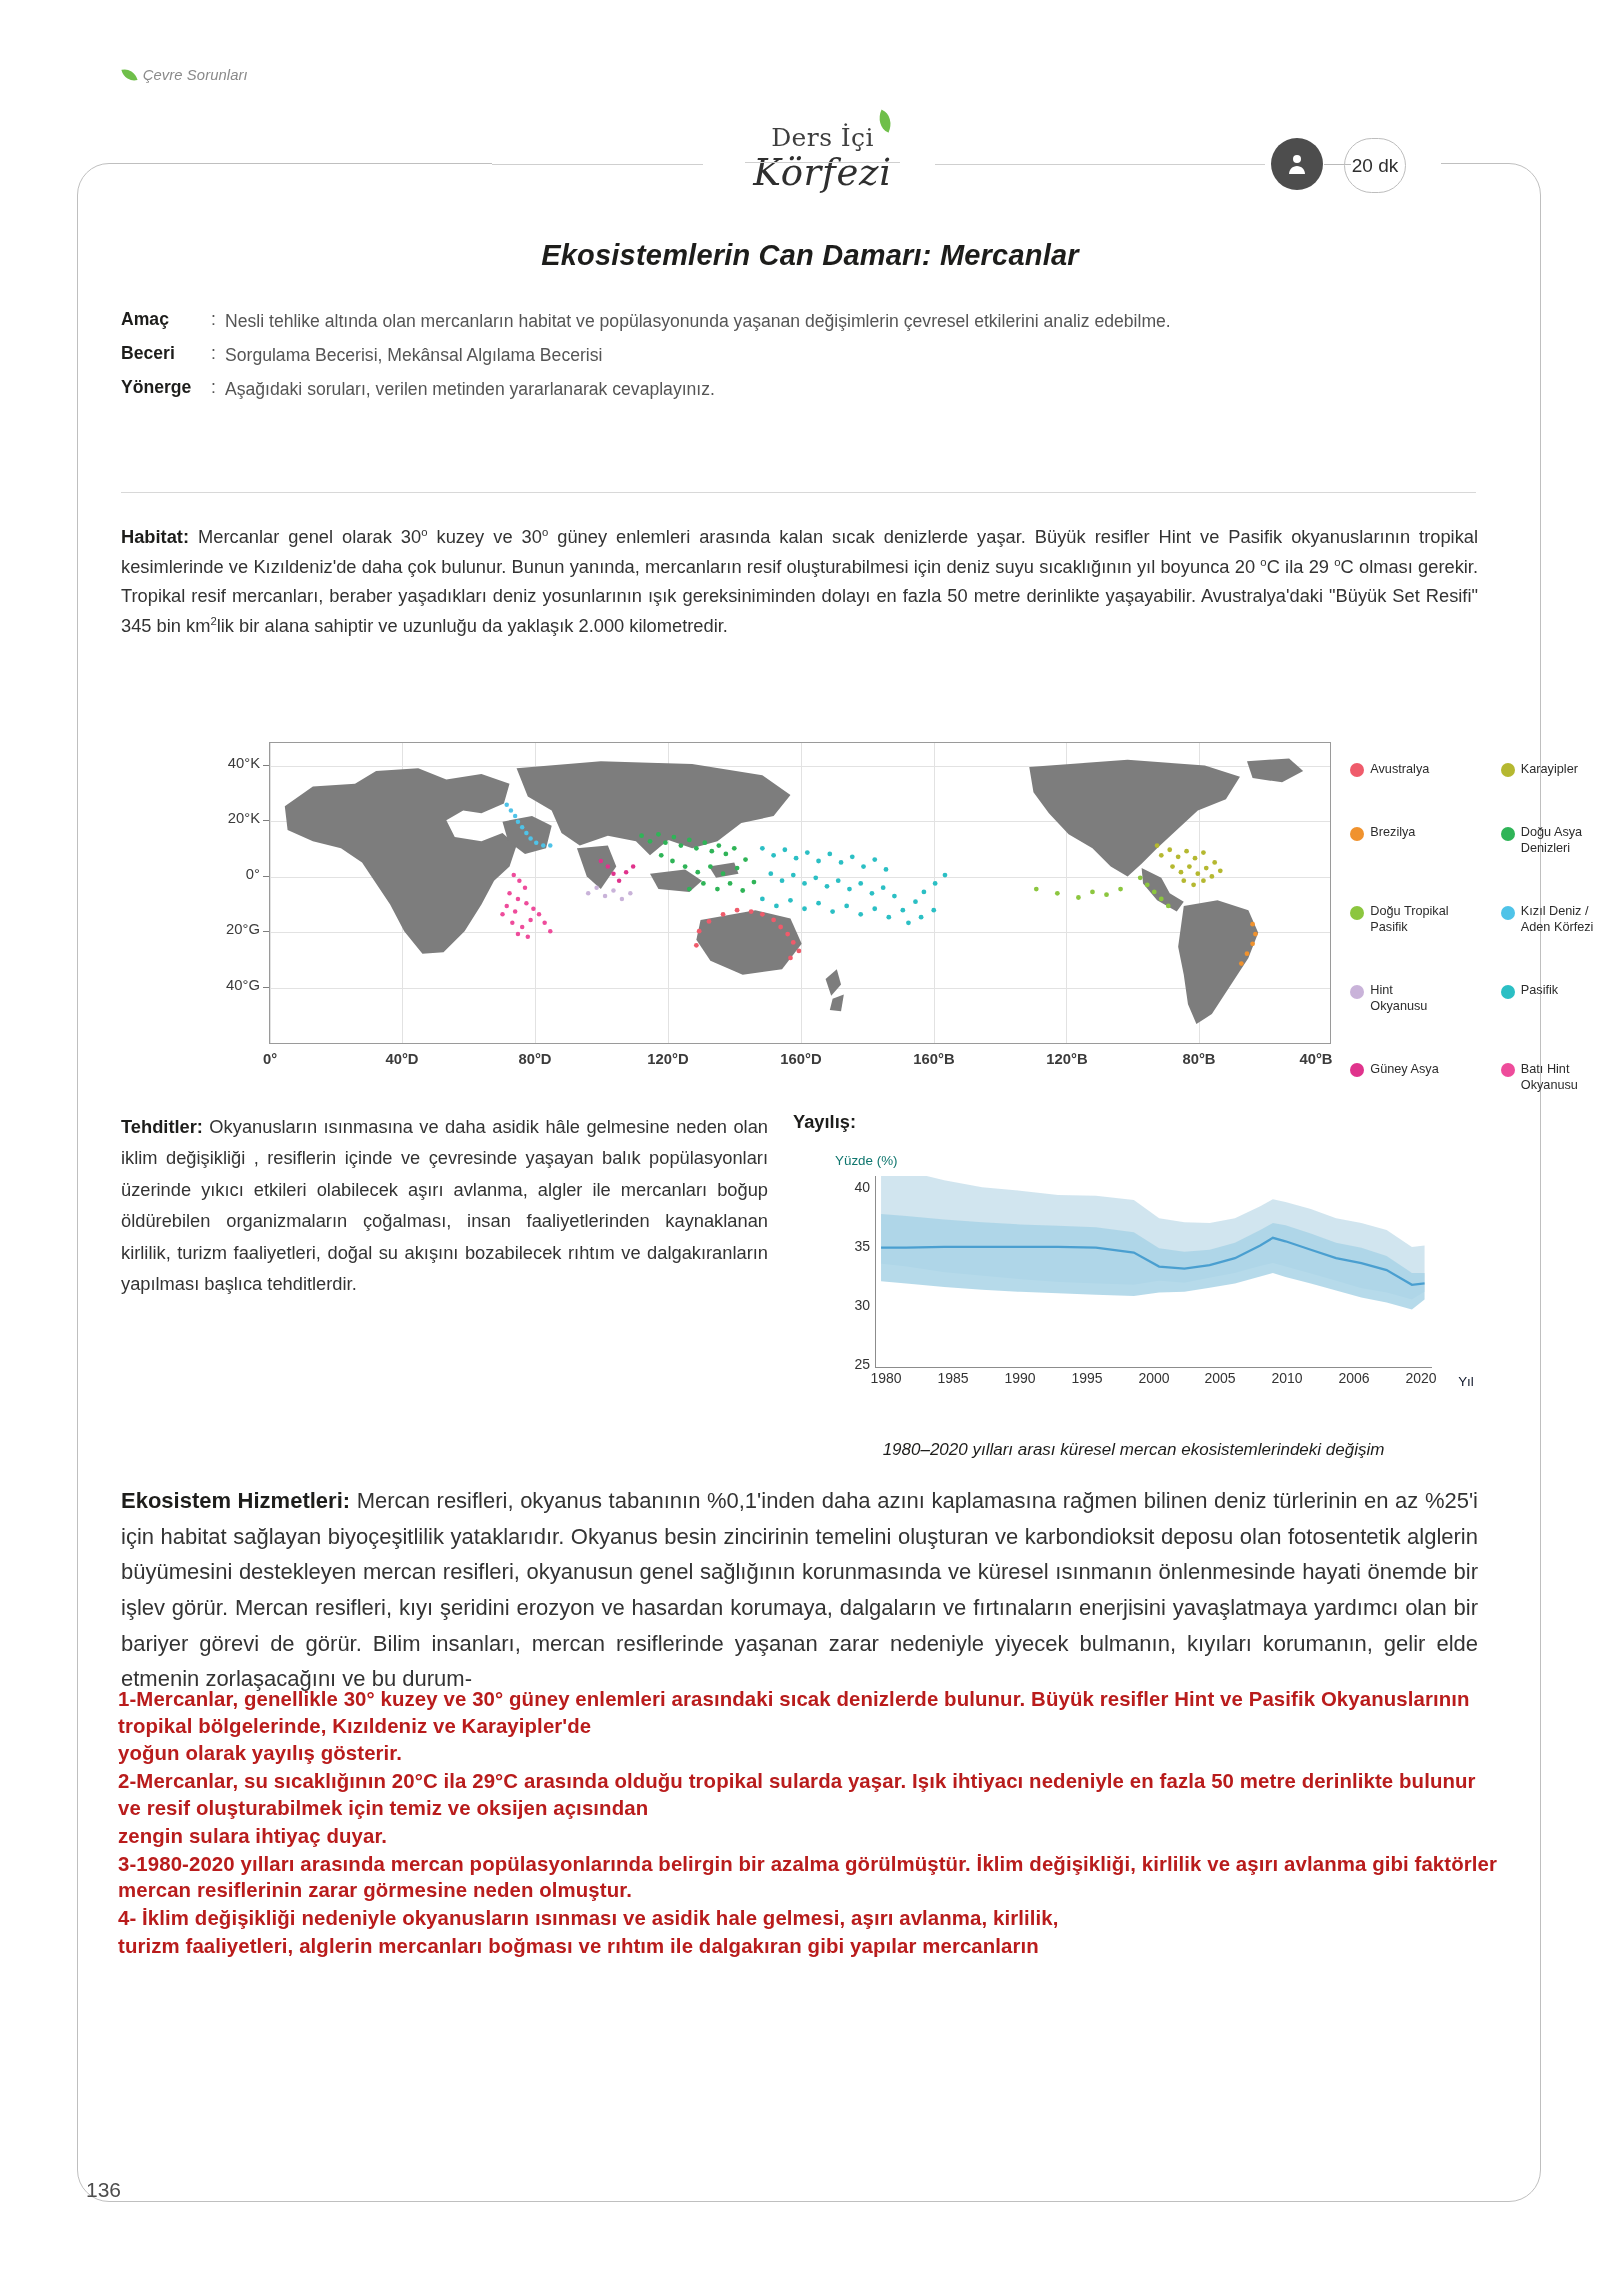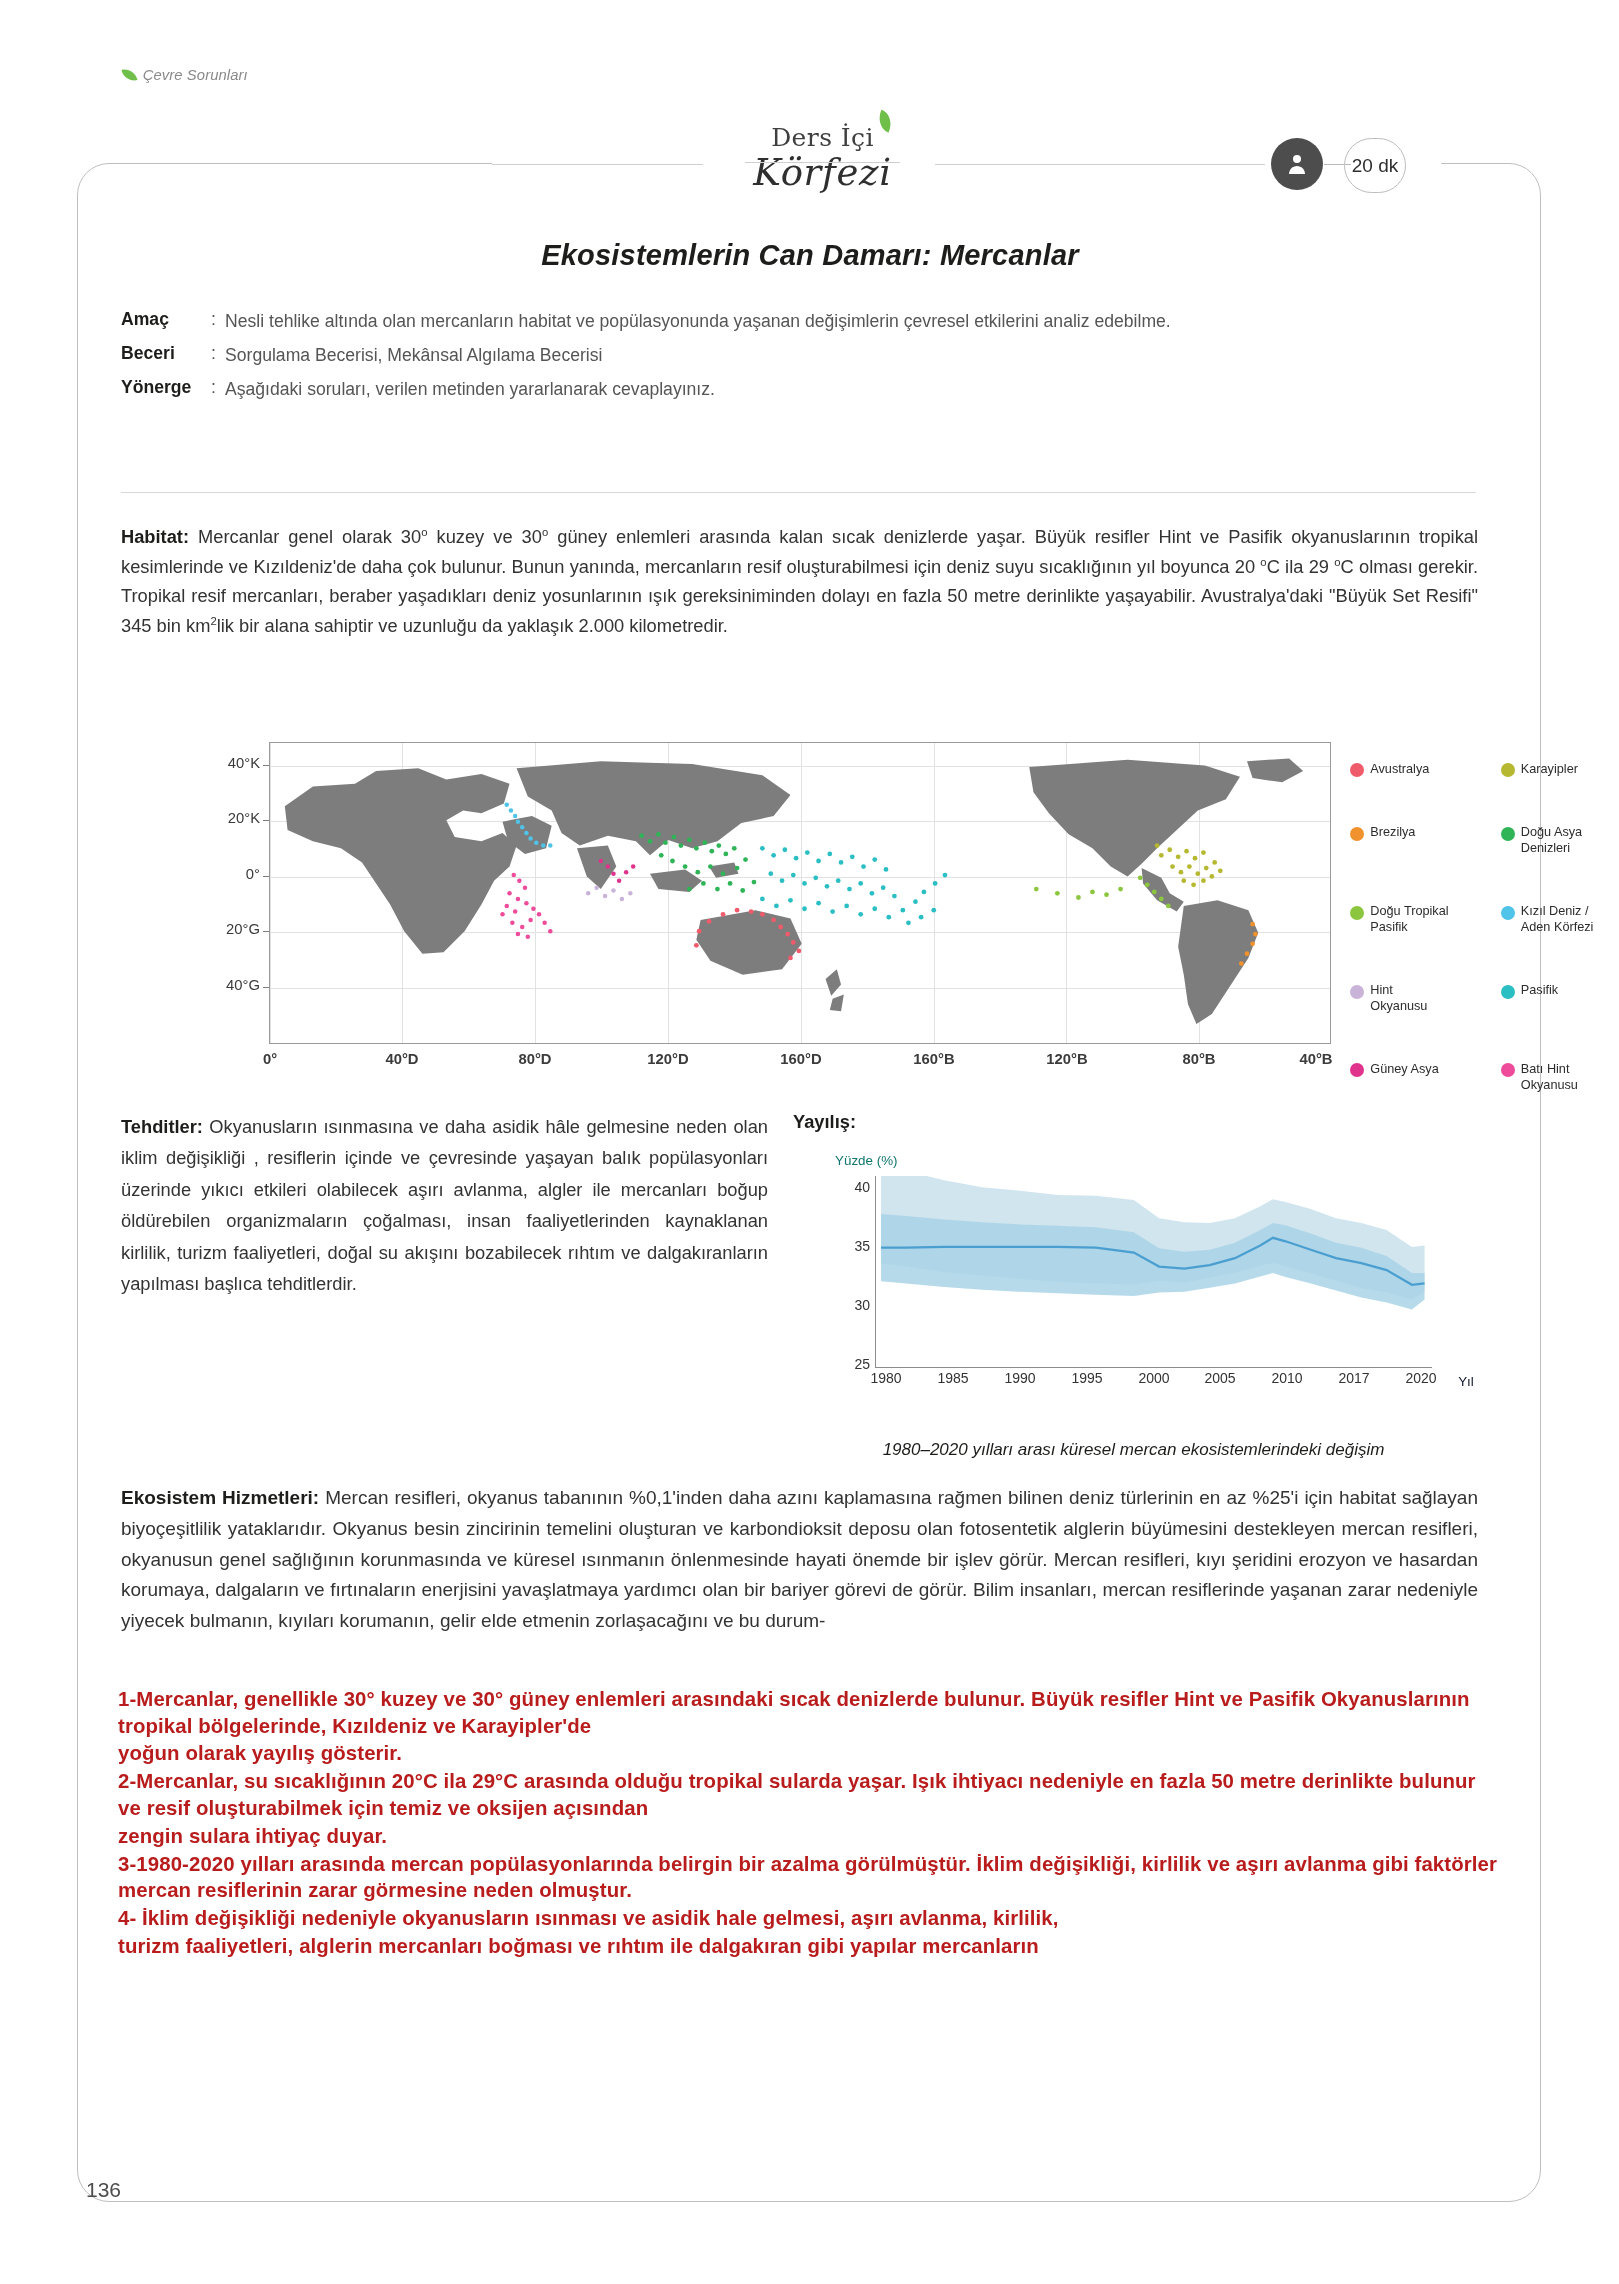--- a/index.html
+++ b/index.html
@@ -334,21 +334,21 @@
     color: #1d1d1b;
     text-align: center;
   }
 
   
   .services {
     position: absolute;
     left: 121px;
     top: 1483px;
     width: 1357px;
-    font-size: 19px;
+    font-size: 22px;
     line-height: 1.62;
     color: #333333;
     text-align: justify;
   }
   .services b { color: #1d1d1b; }
 
   
   .answers {
     position: absolute;
     left: 118px;
@@ -762,21 +762,21 @@
       <path d="M8,102 L44,102 L98,101 L152,101 L206,101 L260,101 L314,102 L368,109 L404,129 L440,132 L476,127 L512,117 L548,99 L566,88 L584,93 L620,105 L656,117 L692,124 L728,134 L764,155 L782,153" fill="none" stroke="#4a9fd0" stroke-width="3.2"></path>
     </svg>
 
     <div class="c-xtick" style="left:93px">1980</div>
     <div class="c-xtick" style="left:160px">1985</div>
     <div class="c-xtick" style="left:227px">1990</div>
     <div class="c-xtick" style="left:294px">1995</div>
     <div class="c-xtick" style="left:361px">2000</div>
     <div class="c-xtick" style="left:427px">2005</div>
     <div class="c-xtick" style="left:494px">2010</div>
-    <div class="c-xtick" style="left:561px">2017</div>
+    <div class="c-xtick" style="left:561px">2006</div>
     <div class="c-xtick" style="left:628px">2020</div>
   </div>
 
   <div class="chart-caption">1980–2020 yılları arası küresel mercan ekosistemlerindeki değişim</div>
 
   <div class="services">
     <b>Ekosistem Hizmetleri:</b><span> Mercan resifleri, okyanus tabanının %0,1'inden daha azını kaplamasına rağmen bilinen deniz türlerinin en az %25'i için habitat sağlayan biyoçeşitlilik yataklarıdır. Okyanus besin zincirinin temelini oluşturan ve karbondioksit deposu olan fotosentetik alglerin büyümesini destekleyen mercan resifleri, okyanusun genel sağlığının korunmasında ve küresel ısınmanın önlenmesinde hayati önemde bir işlev görür. Mercan resifleri, kıyı şeridini erozyon ve hasardan korumaya, dalgaların ve fırtınaların enerjisini yavaşlatmaya yardımcı olan bir bariyer görevi de görür. Bilim insanları, mercan resiflerinde yaşanan zarar nedeniyle yiyecek bulmanın, kıyıları korumanın, gelir elde etmenin zorlaşacağını ve bu durum-</span>
   </div>
 
   <div class="answers">

